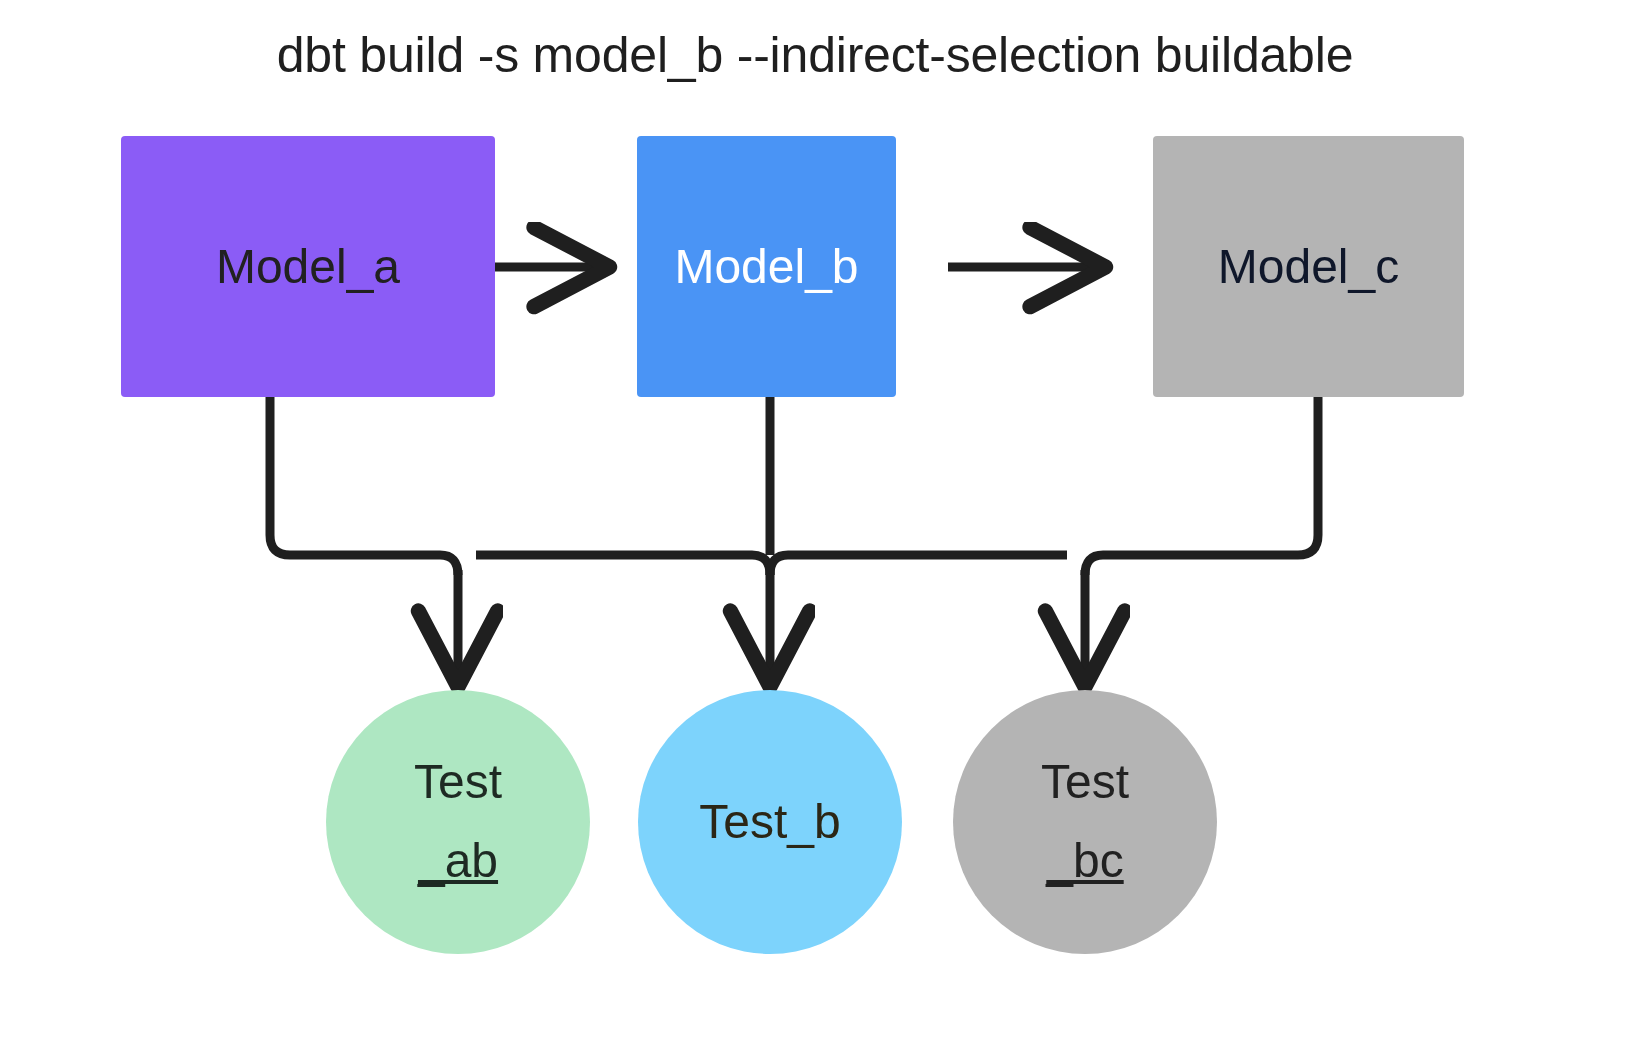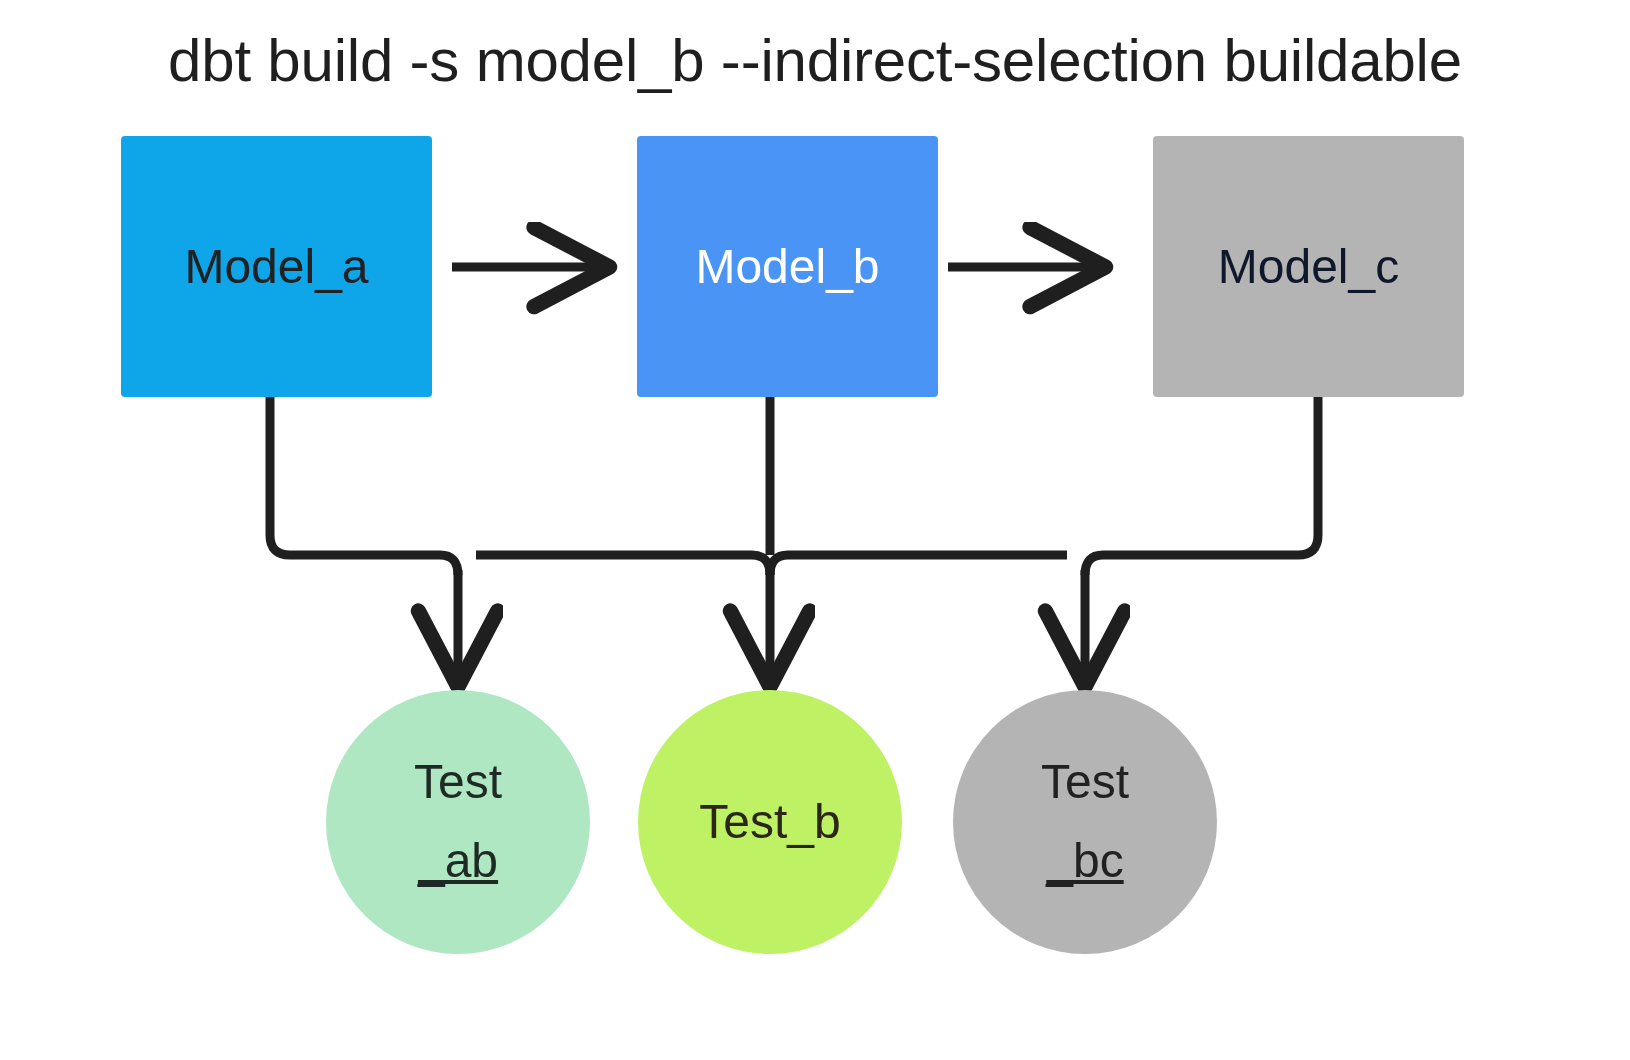--- a/index.html
+++ b/index.html
@@ -24,21 +24,21 @@
     top: 0;
     width: 1630px;
     height: 1060px;
   }
   .title {
     position: absolute;
     left: 0;
     top: 26px;
     width: 1630px;
     text-align: center;
-    font-size: 60px;
+    font-size: 50px;
     font-weight: 400;
     color: #1f1f1f;
     letter-spacing: -0.2px;
     white-space: nowrap;
   }
   .node-box {
     position: absolute;
     border-radius: 4px;
     display: flex;
     align-items: center;
@@ -95,38 +95,38 @@
 
       <path d="M 752 555 Q 770 555 770 575"></path>
       <path d="M 788 555 Q 770 555 770 575"></path>
 
       <path d="M 458 570 L 458 683" marker-end="url(#arrowDown)"></path>
       <path d="M 770 570 L 770 683" marker-end="url(#arrowDown)"></path>
       <path d="M 1085 570 L 1085 683" marker-end="url(#arrowDown)"></path>
     </g>
   </svg>
 
-  <div class="node-box" style="left:121px; top:136px; width:311px; height:261px; background:#0ea5e9; color:#212121;">
+  <div class="node-box" style="left:121px; top:136px; width:374px; height:261px; background:#8b5cf6; color:#212121;">
     <span>Model_a</span>
   </div>
 
-  <div class="node-box" style="left:637px; top:136px; width:301px; height:261px; background:#4a94f5; color:#ffffff;">
+  <div class="node-box" style="left:637px; top:136px; width:259px; height:261px; background:#4a94f5; color:#ffffff;">
     <span>Model_b</span>
   </div>
 
   <div class="node-box" style="left:1153px; top:136px; width:311px; height:261px; background:#b4b4b4; color:#0f172a;">
     <span>Model_c</span>
   </div>
 
   <div class="node-circle" style="left:326px; top:690px; width:264px; height:264px; background:#aee7c2; color:#1e2a23;">
     <span class="line1">Test</span>
     <span class="line2">_ab</span>
   </div>
 
-  <div class="node-circle" style="left:638px; top:690px; width:264px; height:264px; background:#bef264; color:#2b2616;">
+  <div class="node-circle" style="left:638px; top:690px; width:264px; height:264px; background:#7dd3fc; color:#2b2616;">
     <span class="line1">Test_b</span>
   </div>
 
   <div class="node-circle" style="left:953px; top:690px; width:264px; height:264px; background:#b4b4b4; color:#212121;">
     <span class="line1">Test</span>
     <span class="line2">_bc</span>
   </div>
 
 </div>
 

